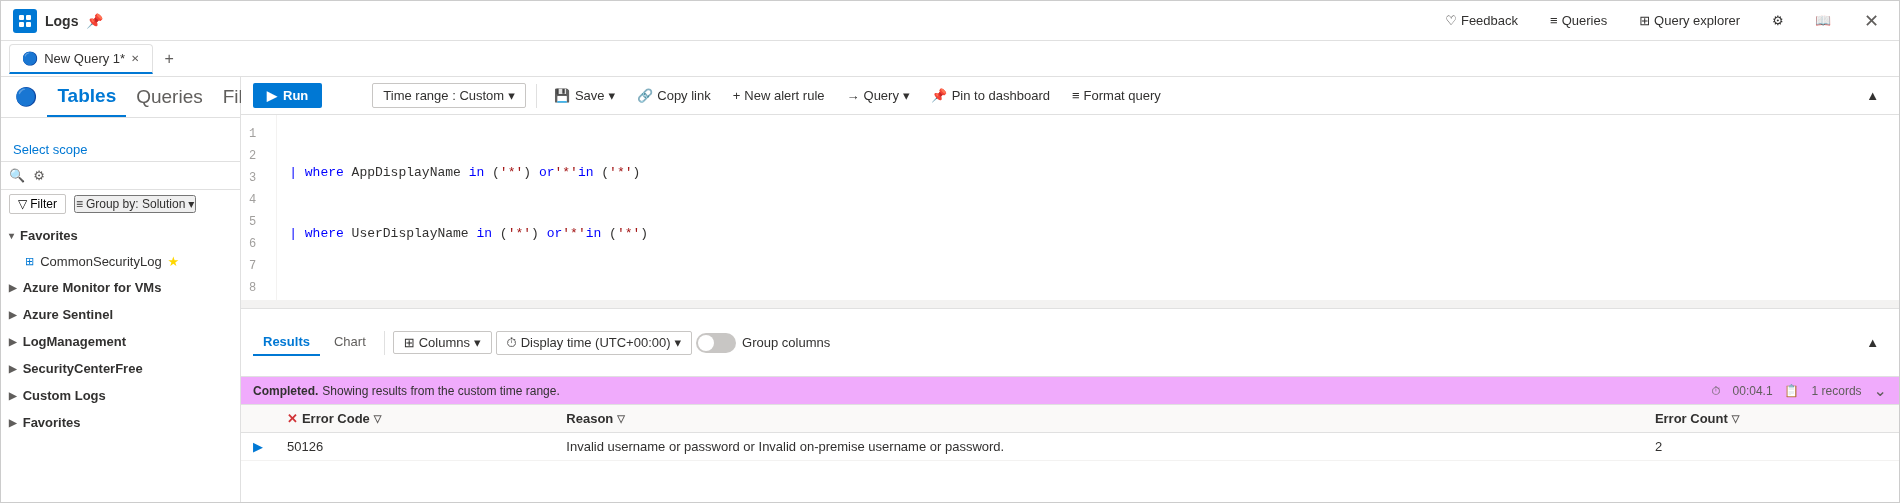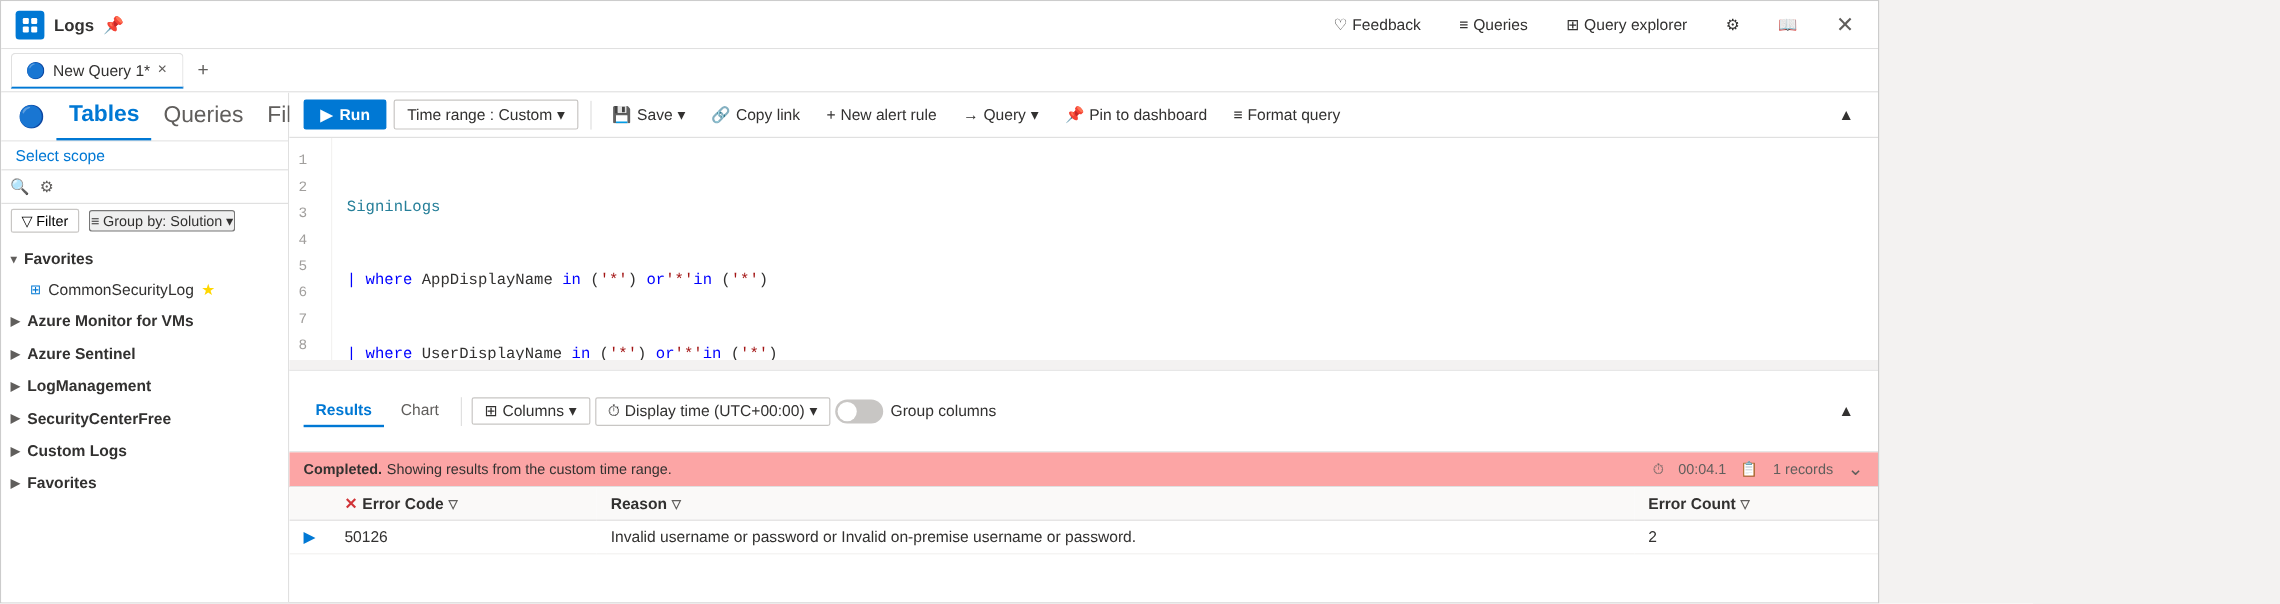--- a/index.html
+++ b/index.html
@@ -1,18 +1,18 @@
 <!DOCTYPE html>
 <html><head>
   <meta charset="utf-8">
   <style>
     * { box-sizing: border-box; margin: 0; padding: 0; }
     body { font-family: 'Segoe UI', Arial, sans-serif; font-size: 13px; background: #f3f2f1; overflow: hidden; }
 
-    .app-container { width: 1566px; height: 503px; background: #fff; display: flex; flex-direction: column; border: 1px solid #ccc; }
+    .app-container { width: 1900px; height: 503px; background: #fff; display: flex; flex-direction: column; border: 1px solid #ccc; }
 
     
     .title-bar { height: 40px; background: #fff; display: flex; align-items: center; justify-content: space-between; padding: 0 12px; border-bottom: 1px solid #e0e0e0; }
     .title-bar-left { display: flex; align-items: center; gap: 8px; }
     .app-icon { width: 24px; height: 24px; background: #0078d4; border-radius: 3px; display: flex; align-items: center; justify-content: center; }
     .app-icon svg { width: 16px; height: 16px; fill: #fff; }
     .title-text { font-size: 14px; font-weight: 600; color: #323130; }
     .pin-icon { color: #605e5c; font-size: 14px; cursor: pointer; }
     .close-btn { font-size: 18px; color: #605e5c; cursor: pointer; background: none; border: none; padding: 4px 8px; }
 
@@ -48,26 +48,26 @@
     .sidebar-content { flex: 1; overflow-y: auto; padding: 4px 0; }
     .sidebar-section { cursor: pointer; }
     .sidebar-section-header { display: flex; align-items: center; gap: 6px; padding: 6px 8px; font-size: 13px; color: #323130; font-weight: 600; }
     .chevron { font-size: 10px; color: #605e5c; }
     .table-item { display: flex; align-items: center; gap: 6px; padding: 5px 8px 5px 24px; font-size: 13px; color: #323130; cursor: pointer; }
     .star-icon { color: #ffd700; }
     .table-icon { color: #0078d4; font-size: 11px; }
 
     
     .editor-area { flex: 1; display: flex; flex-direction: column; overflow: hidden; }
-    .scope-bar { display: flex; align-items: center; padding: 4px 12px; border-bottom: 1px solid #e0e0e0; background: #fff; }
+    .scope-bar { display: flex; align-items: center; padding: 4px 12px; border-bottom: 1px solid #e0e0e0; background: #fff; margin-top: 20px; }
     .scope-link { color: #0078d4; cursor: pointer; font-size: 13px; text-decoration: none; }
 
     .toolbar { display: flex; align-items: center; gap: 6px; padding: 6px 12px; border-bottom: 1px solid #e0e0e0; background: #fff; flex-wrap: nowrap; }
     .run-btn { display: flex; align-items: center; gap: 6px; background: #0078d4; color: #fff; border: none; border-radius: 2px; padding: 5px 14px; cursor: pointer; font-size: 13px; font-weight: 600; }
-    .toolbar-btn { display: flex; align-items: center; gap: 4px; background: none; border: 1px solid #c8c6c4; border-radius: 2px; padding: 4px 10px; cursor: pointer; font-size: 13px; color: #323130; }
+    .toolbar-btn { display: flex; align-items: center; gap: 4px; background: none; border: 1px solid #c8c6c4; border-radius: 2px; padding: 4px 10px; cursor: pointer; font-size: 13px; color: #323130; margin-left: 44px; }
     .toolbar-btn-ghost { display: flex; align-items: center; gap: 4px; background: none; border: none; padding: 4px 8px; cursor: pointer; font-size: 13px; color: #323130; }
     .divider { width: 1px; height: 24px; background: #e0e0e0; margin: 0 4px; }
 
     
     .code-editor { flex: 1; background: #fff; overflow: hidden; display: flex; flex-direction: column; max-height: 200px; }
     .code-content { display: flex; flex: 1; overflow-x: auto; overflow-y: auto; font-family: 'Consolas', 'Courier New', monospace; font-size: 13px; line-height: 1.5; }
     .line-numbers { padding: 8px 0; min-width: 32px; text-align: right; padding-right: 12px; color: #a19f9d; user-select: none; background: #fff; border-right: 1px solid #f3f2f1; }
     .line-number { padding: 0 8px; height: 22px; display: flex; align-items: center; justify-content: flex-end; font-size: 12px; }
     .code-lines { padding: 8px 12px; white-space: pre; color: #323130; flex: 1; }
     .code-line { height: 22px; display: flex; align-items: center; }
@@ -80,21 +80,21 @@
     .results-area { flex: 1; display: flex; flex-direction: column; border-top: 1px solid #e0e0e0; overflow: hidden; }
     .results-toolbar { display: flex; align-items: center; padding: 20px 12px; border-bottom: 1px solid #e0e0e0; gap: 8px; background: #fff; justify-content: space-between; }
     .results-toolbar-left { display: flex; align-items: center; gap: 4px; }
     .results-tab { padding: 5px 10px; font-size: 13px; cursor: pointer; color: #605e5c; border-bottom: 2px solid transparent; }
     .results-tab.active { color: #0078d4; border-bottom: 2px solid #0078d4; font-weight: 600; }
     .ctrl-btn { display: flex; align-items: center; gap: 4px; border: 1px solid #c8c6c4; border-radius: 2px; padding: 3px 10px; font-size: 13px; cursor: pointer; background: #fff; color: #323130; }
     .toggle-switch { display: inline-flex; align-items: center; gap: 6px; font-size: 13px; color: #323130; justify-content: center; }
     .toggle { width: 40px; height: 20px; background: #c8c6c4; border-radius: 10px; position: relative; cursor: pointer; }
     .toggle-knob { width: 16px; height: 16px; background: #fff; border-radius: 50%; position: absolute; top: 2px; left: 2px; transition: left 0.2s; }
 
-    .results-status { padding: 4px 12px; font-size: 12px; color: #323130; background: #fca5a5; display: flex; align-items: center; justify-content: space-between; border-bottom: 1px solid #e0e0e0; }
+    .results-status { padding: 4px 12px; font-size: 12px; color: #323130; background: #f0abfc; display: flex; align-items: center; justify-content: space-between; border-bottom: 1px solid #e0e0e0; }
     .results-status-left { display: flex; align-items: center; gap: 4px; }
     .results-status-right { display: flex; align-items: center; gap: 12px; font-size: 12px; color: #605e5c; }
     .status-completed { font-weight: 600; color: #323130; }
     .status-expand { cursor: pointer; color: #605e5c; font-size: 16px; }
 
     
     .results-table-wrap { overflow-x: auto; overflow-y: auto; flex: 1; background: #fff; }
     .results-table { width: 100%; border-collapse: collapse; font-size: 13px; }
     .results-table th { padding: 6px 12px; text-align: left; font-weight: 600; color: #323130; border-bottom: 1px solid #e0e0e0; background: #faf9f8; white-space: nowrap; }
     .results-table td { padding: 6px 12px; color: #323130; border-bottom: 1px solid #f3f2f1; }
@@ -295,21 +295,20 @@
             <div class="line-number">2</div>
             <div class="line-number">3</div>
             <div class="line-number">4</div>
             <div class="line-number">5</div>
             <div class="line-number">6</div>
             <div class="line-number">7</div>
             <div class="line-number">8</div>
             <div class="line-number">9</div>
           </div>
           <div class="code-lines">
-            <div class="code-line"><span style="color:#267f99">SigninLogs</span></div>
             <div class="code-line"><span class="op">| where</span> AppDisplayName <span class="op">in</span> (<span class="str">'*'</span>) <span class="op">or</span> <span class="str">'*'</span> <span class="op">in</span> (<span class="str">'*'</span>)</div>
             <div class="code-line"><span class="op">| where</span> UserDisplayName <span class="op">in</span> (<span class="str">'*'</span>) <span class="op">or</span> <span class="str">'*'</span> <span class="op">in</span> (<span class="str">'*'</span>)</div>
             
             
             
             
             
             
           </div>
         </div>

